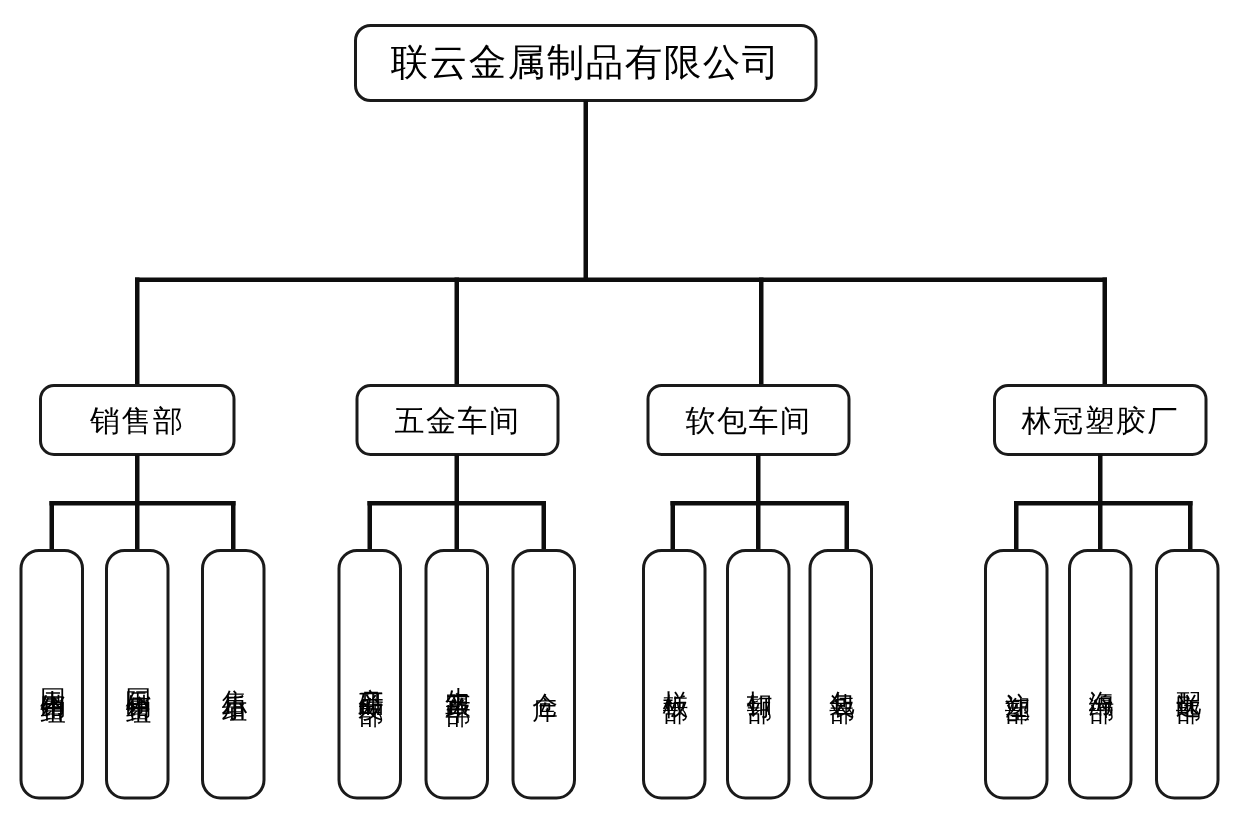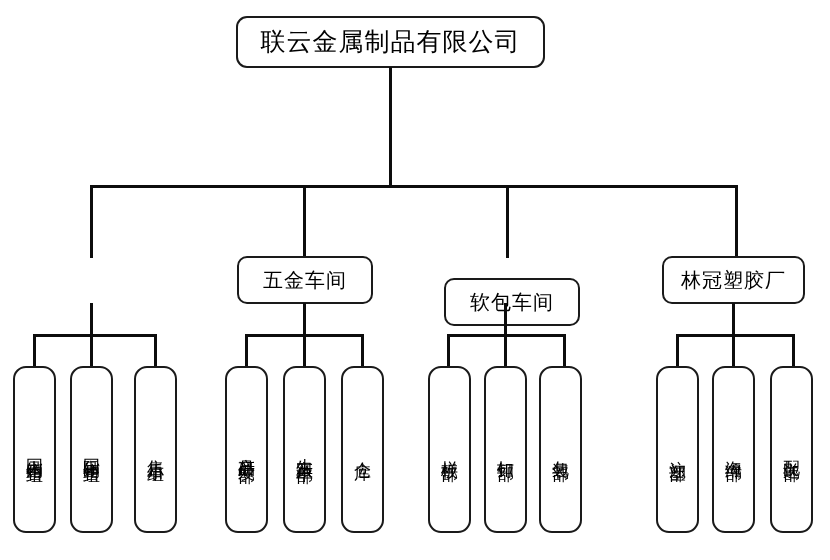--- a/index.html
+++ b/index.html
@@ -84,20 +84,23 @@
 
   <div class="line line-v" style="left:389px; top:67px; width:3px; height:119px;"></div>
 
   <div class="line line-h" style="left:90px; top:185px; width:648px; height:3px;"></div>
 
   <div class="line line-v" style="left:90px; top:185px; width:3px; height:73px;"></div>
   <div class="line line-v" style="left:303px; top:185px; width:3px; height:73px;"></div>
   <div class="line line-v" style="left:506px; top:185px; width:3px; height:73px;"></div>
   <div class="line line-v" style="left:735px; top:185px; width:3px; height:73px;"></div>
 
+  <div class="node node-dept" style="left:26px; top:256px; width:131px; height:48px;">
+    <span>销售部</span>
+  </div>
   <div class="line line-v" style="left:90px; top:303px; width:3px; height:33px;"></div>
   <div class="line line-h" style="left:33px; top:334px; width:124px; height:3px;"></div>
   <div class="line line-v" style="left:33px; top:334px; width:3px; height:33px;"></div>
   <div class="line line-v" style="left:90px; top:334px; width:3px; height:33px;"></div>
   <div class="line line-v" style="left:154px; top:334px; width:3px; height:33px;"></div>
 
   <div class="node node-leaf" style="left:13px; top:366px; width:43px; height:167px;">
     <span class="leaf-text">国内销售组</span>
   </div>
   <div class="node node-leaf" style="left:70px; top:366px; width:43px; height:167px;">
@@ -119,21 +122,21 @@
   <div class="node node-leaf" style="left:225px; top:366px; width:43px; height:167px;">
     <span class="leaf-text">产品研发部</span>
   </div>
   <div class="node node-leaf" style="left:283px; top:366px; width:43px; height:167px;">
     <span class="leaf-text">生产跟单部</span>
   </div>
   <div class="node node-leaf" style="left:341px; top:366px; width:43px; height:167px;">
     <span class="leaf-text">仓库</span>
   </div>
 
-  <div class="node node-dept" style="left:444px; top:256px; width:136px; height:48px;margin-top:22px;">
+  <div class="node node-dept" style="left:431px; top:256px; width:136px; height:48px;">
     <span>软包车间</span>
   </div>
   <div class="line line-v" style="left:504px; top:303px; width:3px; height:33px;"></div>
   <div class="line line-h" style="left:447px; top:334px; width:119px; height:3px;"></div>
   <div class="line line-v" style="left:447px; top:334px; width:3px; height:33px;"></div>
   <div class="line line-v" style="left:504px; top:334px; width:3px; height:33px;"></div>
   <div class="line line-v" style="left:563px; top:334px; width:3px; height:33px;"></div>
 
   <div class="node node-leaf" style="left:428px; top:366px; width:43px; height:167px;">
     <span class="leaf-text">样板部</span>

